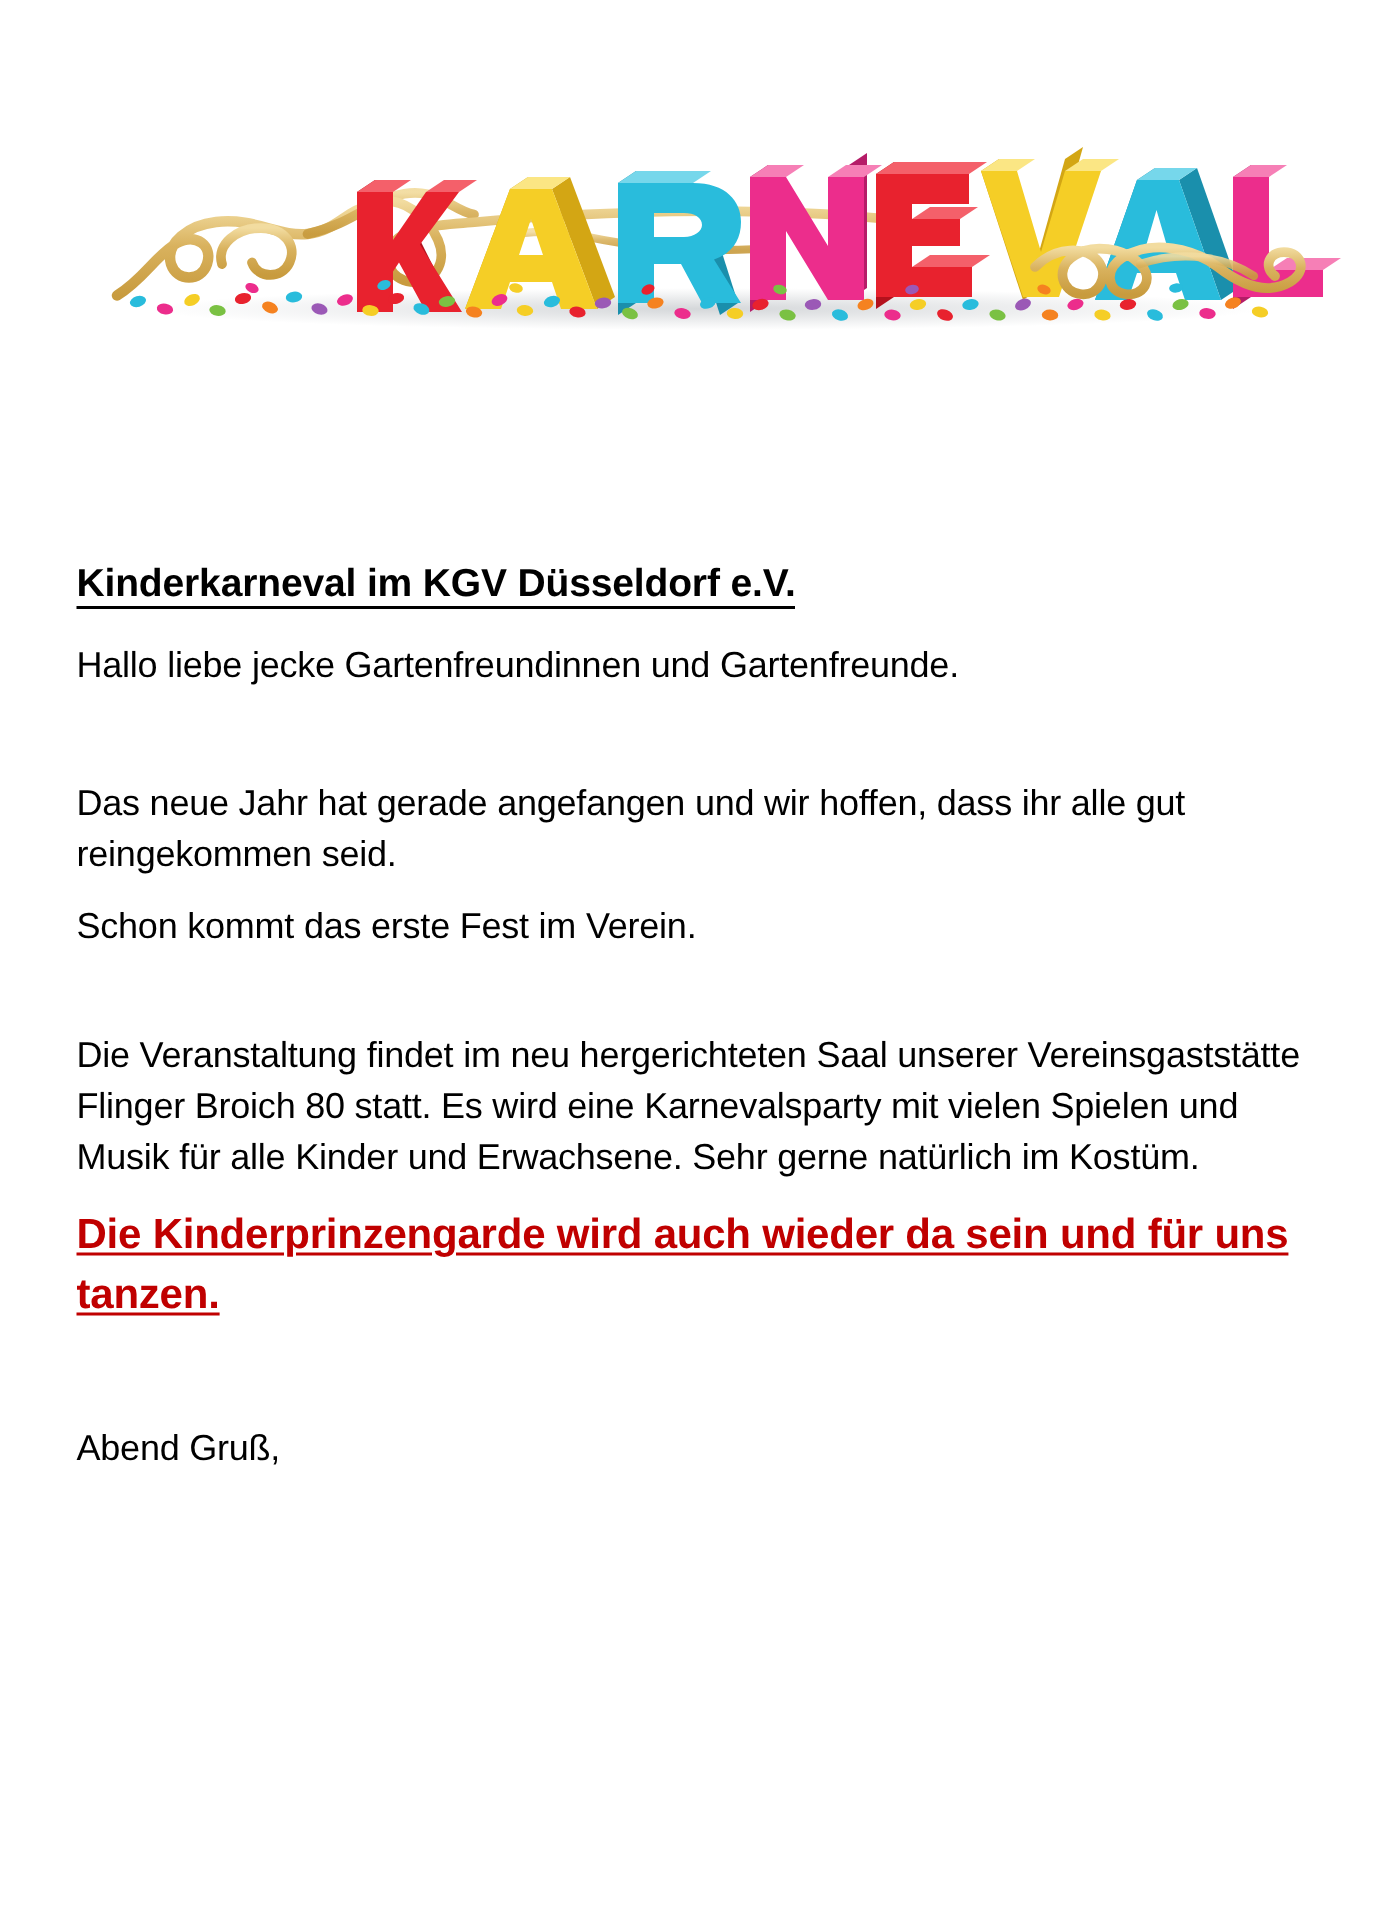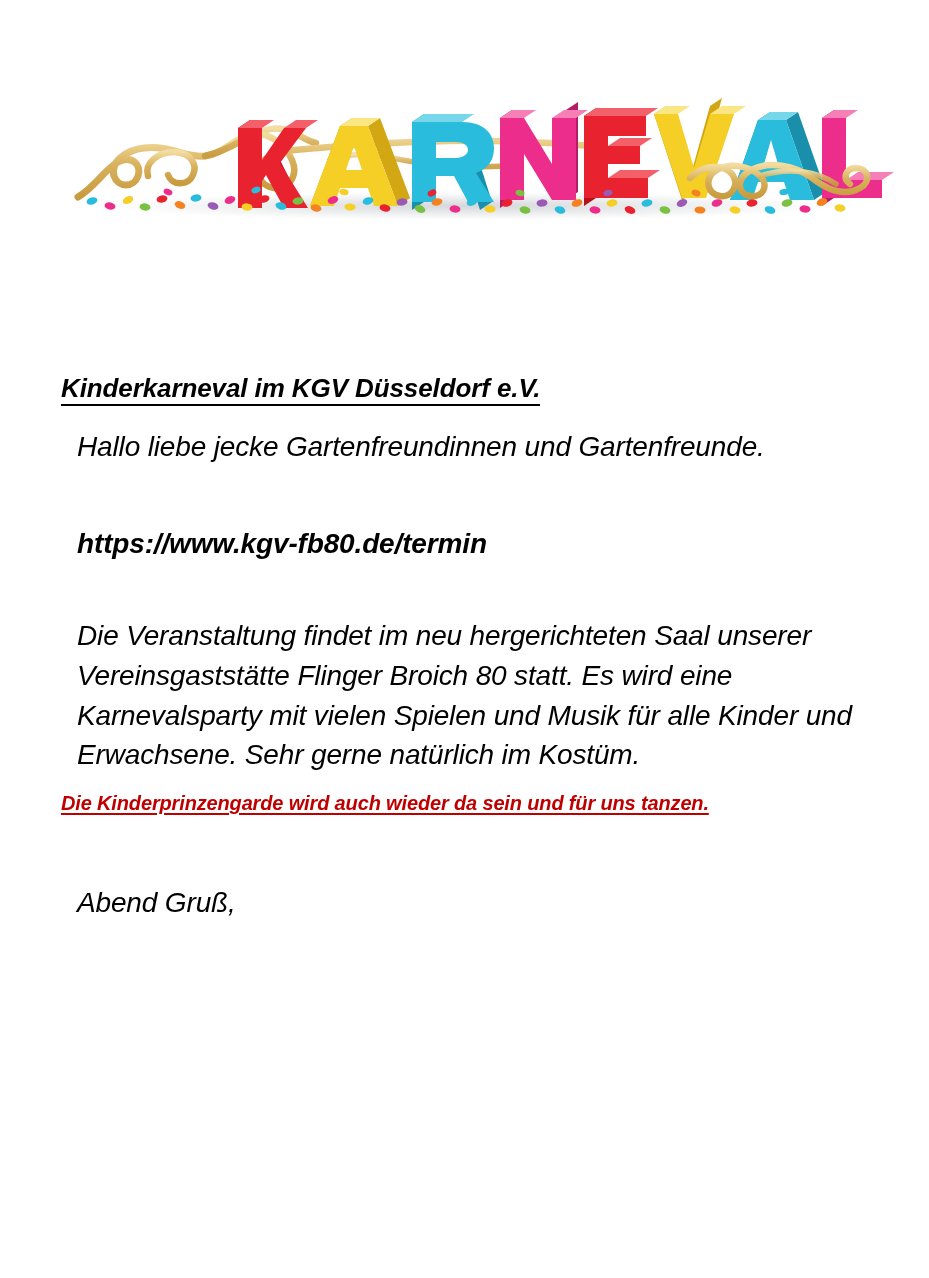--- a/index.html
+++ b/index.html
@@ -24,43 +24,42 @@
     height: 330px;
     overflow: hidden;
   }
   .header-graphic svg {
     display: block;
   }
 
   
   .doc {
     position: absolute;
-    left: 61px;
+    left: 51px;
     top: 372px;
     width: 832px;
-    font-style: italic;
   }
 
   .doc-title {
     font-size: 26px;
     font-weight: bold;
     line-height: 1.25;
     letter-spacing: -0.1px;
     margin: 0 0 22px 0;
     white-space: nowrap;
   }
   .doc-title .ul {
     border-bottom: 2.5px solid #000;
     padding-bottom: 1px;
   }
 
   p.para {
-    font-size: 28px;
+    font-size: 24px;
     line-height: 1.42;
-    margin: 0 0 14px 16px;
+    margin: 0 0 14px 0;
     letter-spacing: -0.15px;
   }
 
   .spacer-lg { height: 44px; }
   .spacer-md { height: 38px; }
   .spacer-xl { height: 52px; }
   .url {
     font-weight: bold;
     font-size: 22px;
     letter-spacing: -0.2px;
@@ -70,21 +69,21 @@
     text-decoration: underline;
     text-underline-offset: 3px;
     text-decoration-thickness: 2px;
   }
   .redline {
     color: #C00000;
     font-weight: bold;
     text-decoration: underline;
     text-underline-offset: 3px;
     text-decoration-thickness: 2px;
-    font-size: 20px;
+    font-size: 28px;
     line-height: 1.42;
     letter-spacing: -0.15px;
     margin: 0 0 14px 0;
     display: block;
   }
 </style>
 </head>
 <body>
 
 <div class="header-graphic">
@@ -255,23 +254,24 @@
 </div>
 
 <div class="doc">
 
   <h1 class="doc-title"><span class="ul">Kinderkarneval im KGV Düsseldorf e.V.</span></h1>
 
   <p class="para">Hallo liebe jecke Gartenfreundinnen und Gartenfreunde.</p>
 
   <div class="spacer-lg"></div>
 
-
-
-  <p class="para url">https://www.kgv-fb80.de/termin</p>
+  <p class="para">Das neue Jahr hat gerade angefangen und wir hoffen, dass ihr alle gut reingekommen seid.</p>
+
+  <p class="para">Schon kommt das erste Fest im Verein.</p>
+
 
   <div class="spacer-md"></div>
 
 
   <p class="para">Die Veranstaltung findet im neu hergerichteten Saal unserer Vereinsgaststätte Flinger Broich 80 statt. Es wird eine Karnevalsparty mit vielen Spielen und Musik für alle Kinder und Erwachsene. Sehr gerne natürlich im Kostüm.</p>
 
   <p class="redline">Die Kinderprinzengarde wird auch wieder da sein und für uns tanzen.</p>
 
 
 

